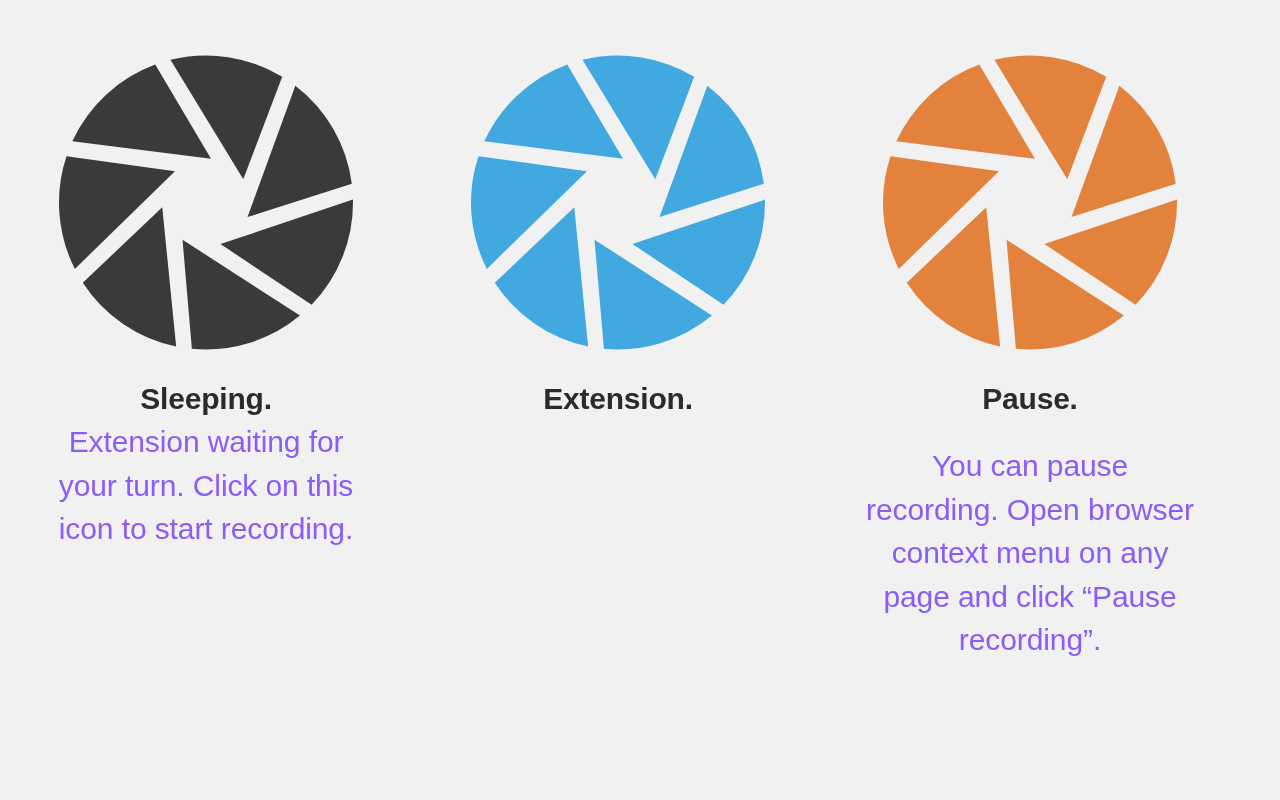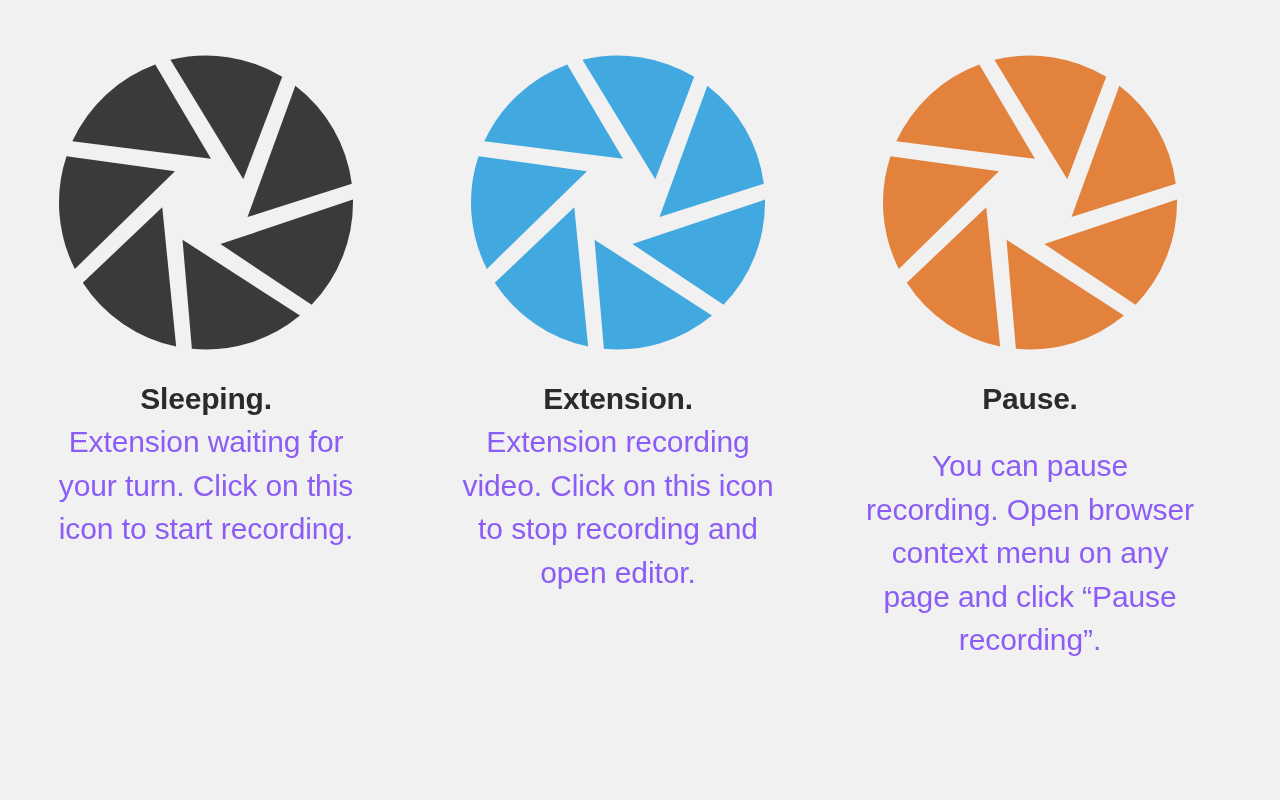--- a/index.html
+++ b/index.html
@@ -132,21 +132,20 @@
             <path d="M 18.86 216.41
           A 147 147 0 0 1 10.49 103.67
           L 118.95 118.83 Z" fill="#41a9e0"></path>
             <path d="M 16.31 88.87
           A 147 147 0 0 1 99.24 12.04
           L 155.01 106.29 Z" fill="#41a9e0"></path>
           </g>
       </svg>
     </div>
     <div class="state-title">Extension.</div>
-    <div class="state-desc">Extension recording video. Click on this icon to stop recording and open editor.</div>
   </div>
 
   <div class="state-card card-pause">
     <div class="icon-wrap">
       <svg class="aperture-svg" viewBox="0 0 300 300" aria-hidden="true">
         <g class="blades">
             <path d="M 114.44 7.37
           A 147 147 0 0 1 226.21 24.30
           L 187.30 126.66 Z" fill="#e2823c"></path>
             <path d="M 239.34 33.27

